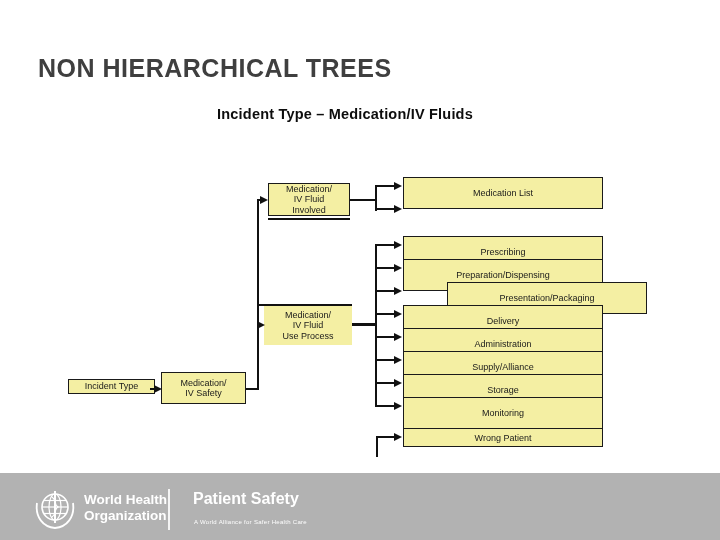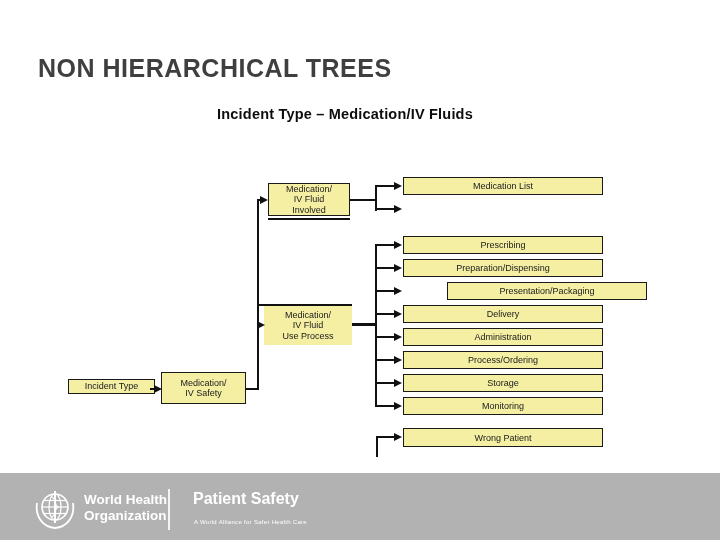--- a/index.html
+++ b/index.html
@@ -6,21 +6,21 @@
   .slide{position:relative;width:720px;height:540px;background:#ffffff;overflow:hidden;
          font-family:"Liberation Sans", sans-serif;}
   .slide-title{position:absolute;left:38px;top:54px;font-size:25px;font-weight:bold;
                color:#3f3f3f;letter-spacing:.5px;white-space:nowrap;}
   .diagram-title{position:absolute;left:0;top:106px;width:690px;text-align:center;
                  font-size:14.5px;font-weight:bold;color:#0d0d0d;letter-spacing:.2px;}
   .node{position:absolute;background:#F4EFA3;border:1px solid #1a1a1a;color:#1a1a1a;
         display:flex;flex-direction:column;align-items:center;justify-content:center;
         text-align:center;font-size:9px;line-height:10.5px;box-sizing:border-box;}
   .node.noborder{border:none;}
-  .leaf{position:absolute;left:403px;width:200px;height:18px;background:#F4EFA3;
+  .leaf{position:absolute;left:403px;width:200px;height:32px;background:#F4EFA3;
         border:1px solid #1a1a1a;color:#1a1a1a;display:flex;align-items:center;
         justify-content:center;text-align:center;font-size:9px;box-sizing:border-box;}
   .ln{position:absolute;background:#111111;}
   .ah{position:absolute;width:0;height:0;border-top:4px solid transparent;
       border-bottom:4px solid transparent;border-left:8px solid #111111;}
   .footer{position:absolute;left:0;top:473px;width:720px;height:67px;background:#B2B2B2;}
   .who-name{position:absolute;left:84px;top:492px;color:#ffffff;font-weight:bold;
             font-size:13.5px;line-height:16px;white-space:nowrap;}
   .footer-divider{position:absolute;left:168px;top:489px;width:2px;height:41px;
                   background:rgba(255,255,255,.85);}
@@ -104,21 +104,21 @@
   <div class="ln" style="left:377px;top:436px;width:19px;height:2px;"></div>
   <div class="ah" style="left:394px;top:433px;"></div>
 
   <div class="leaf" style="top:177px;">Medication List</div>
 
   <div class="leaf" style="top:236px;">Prescribing</div>
   <div class="leaf" style="top:259px;">Preparation/Dispensing</div>
   <div class="leaf" style="top:282px;margin-left:44px;">Presentation/Packaging</div>
   <div class="leaf" style="top:305px;">Delivery</div>
   <div class="leaf" style="top:328px;">Administration</div>
-  <div class="leaf" style="top:351px;">Process/Ordering</div>
+  <div class="leaf" style="top:351px;">Supply/Alliance</div>
   <div class="leaf" style="top:374px;">Storage</div>
   <div class="leaf" style="top:397px;">Monitoring</div>
 
   <div class="leaf" style="top:428px;height:19px;">Wrong Patient</div>
 
   <div class="footer"></div>
   <svg class="emblem" viewBox="0 0 44 44">
     <circle cx="22" cy="20" r="13" fill="none" stroke="#ffffff" stroke-width="1.6"></circle>
     <ellipse cx="22" cy="20" rx="6" ry="13" fill="none" stroke="#ffffff" stroke-width="1.2"></ellipse>
     <line x1="9" y1="20" x2="35" y2="20" stroke="#ffffff" stroke-width="1.2"></line>

